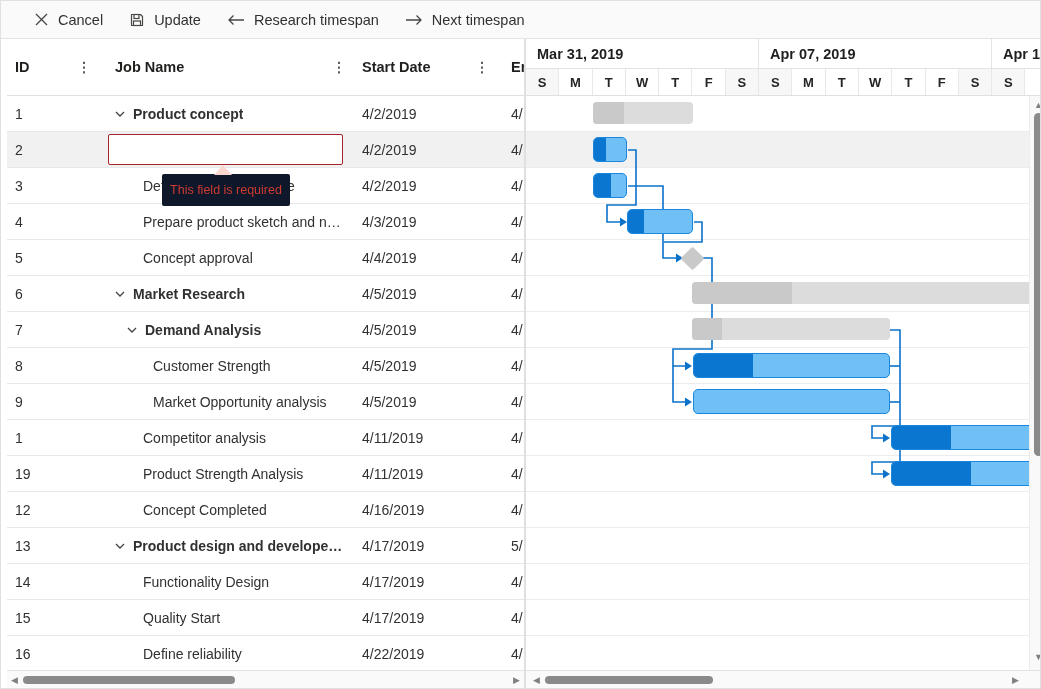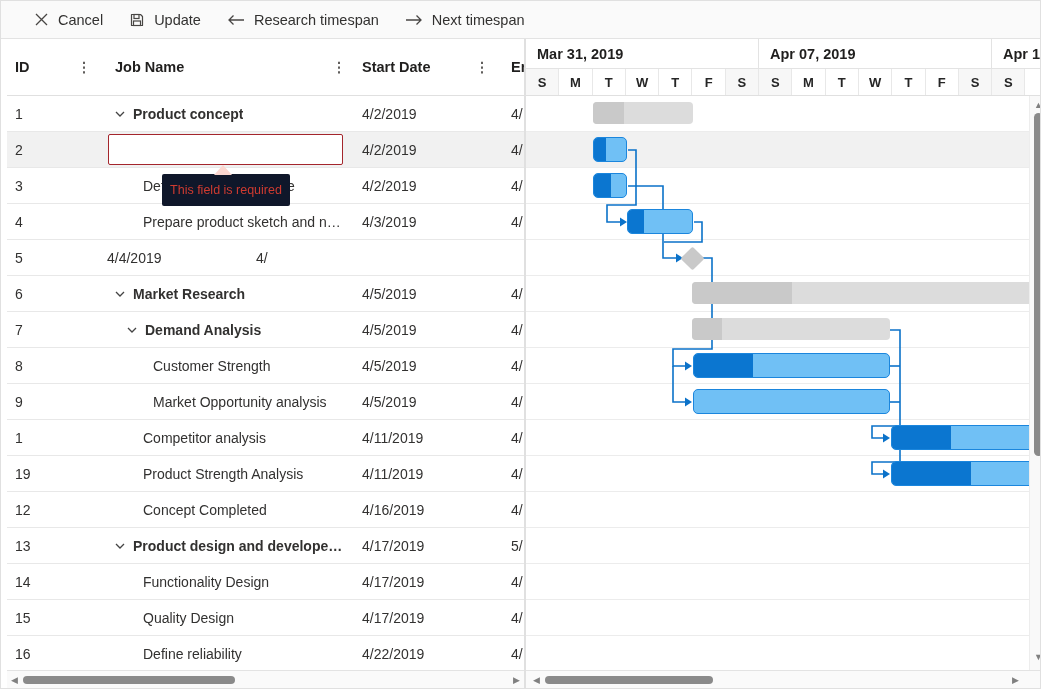--- a/index.html
+++ b/index.html
@@ -166,20 +166,23 @@
           <div class="g-row">
             <div class="gc-id">4</div>
             <div class="gc-name" style="padding-left:46px">
               <span class="nm">Prepare product sketch and notes</span>
             </div>
             <div class="gc-start">4/3/2019</div>
             <div class="gc-end">4/</div>
           </div>
           <div class="g-row">
             <div class="gc-id">5</div>
+            <div class="gc-name" style="padding-left:46px">
+              <span class="nm">Concept approval</span>
+            </div>
             <div class="gc-start">4/4/2019</div>
             <div class="gc-end">4/</div>
           </div>
           <div class="g-row">
             <div class="gc-id">6</div>
             <div class="gc-name bold" style="padding-left:18px">
               <span class="chev">
                 <svg width="10" height="6" viewBox="0 0 10 6">
                   <path d="M1 1l4 4 4-4" stroke="#444" stroke-width="1.3" fill="none"></path>
                 </svg>
@@ -259,21 +262,21 @@
             <div class="gc-id">14</div>
             <div class="gc-name" style="padding-left:46px">
               <span class="nm">Functionality Design</span>
             </div>
             <div class="gc-start">4/17/2019</div>
             <div class="gc-end">4/</div>
           </div>
           <div class="g-row">
             <div class="gc-id">15</div>
             <div class="gc-name" style="padding-left:46px">
-              <span class="nm">Quality Design</span>
+              <span class="nm">Quality Start</span>
             </div>
             <div class="gc-start">4/17/2019</div>
             <div class="gc-end">4/</div>
           </div>
           <div class="g-row">
             <div class="gc-id">16</div>
             <div class="gc-name" style="padding-left:46px">
               <span class="nm">Define reliability</span>
             </div>
             <div class="gc-start">4/22/2019</div>

